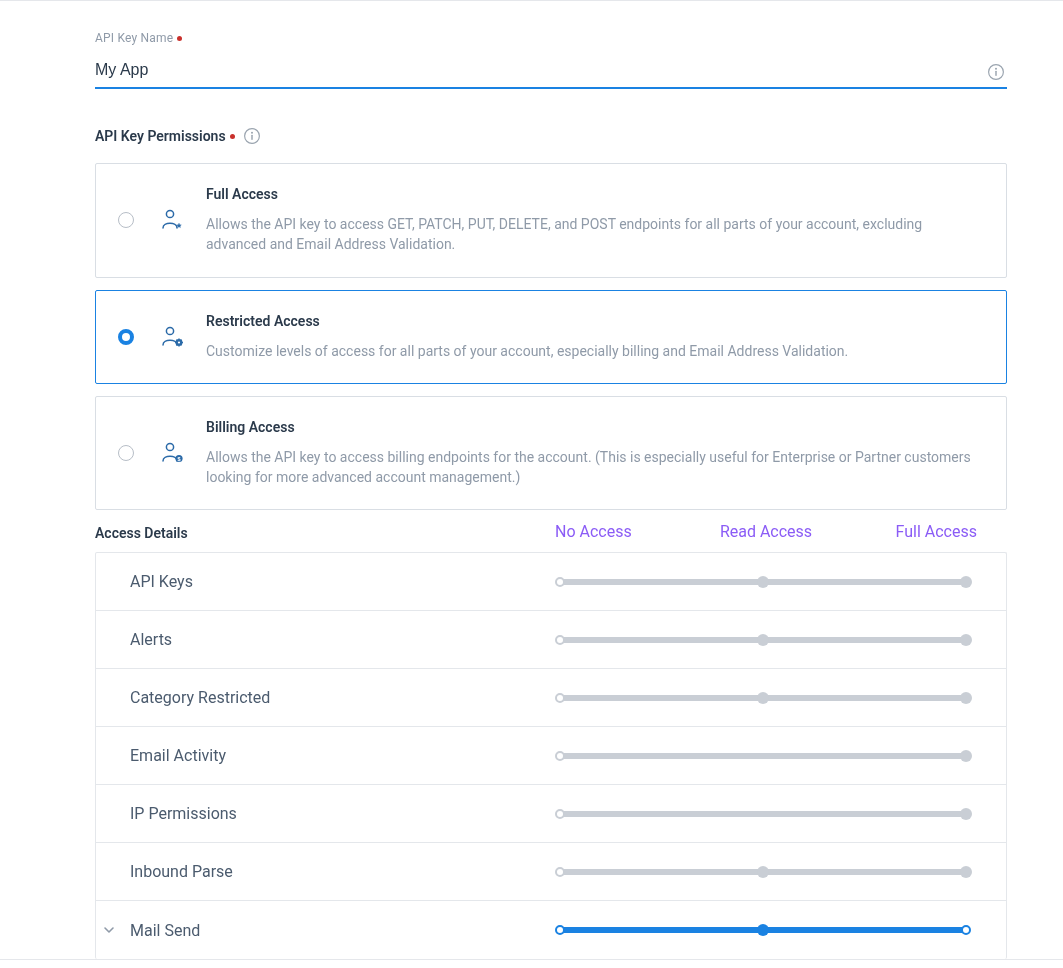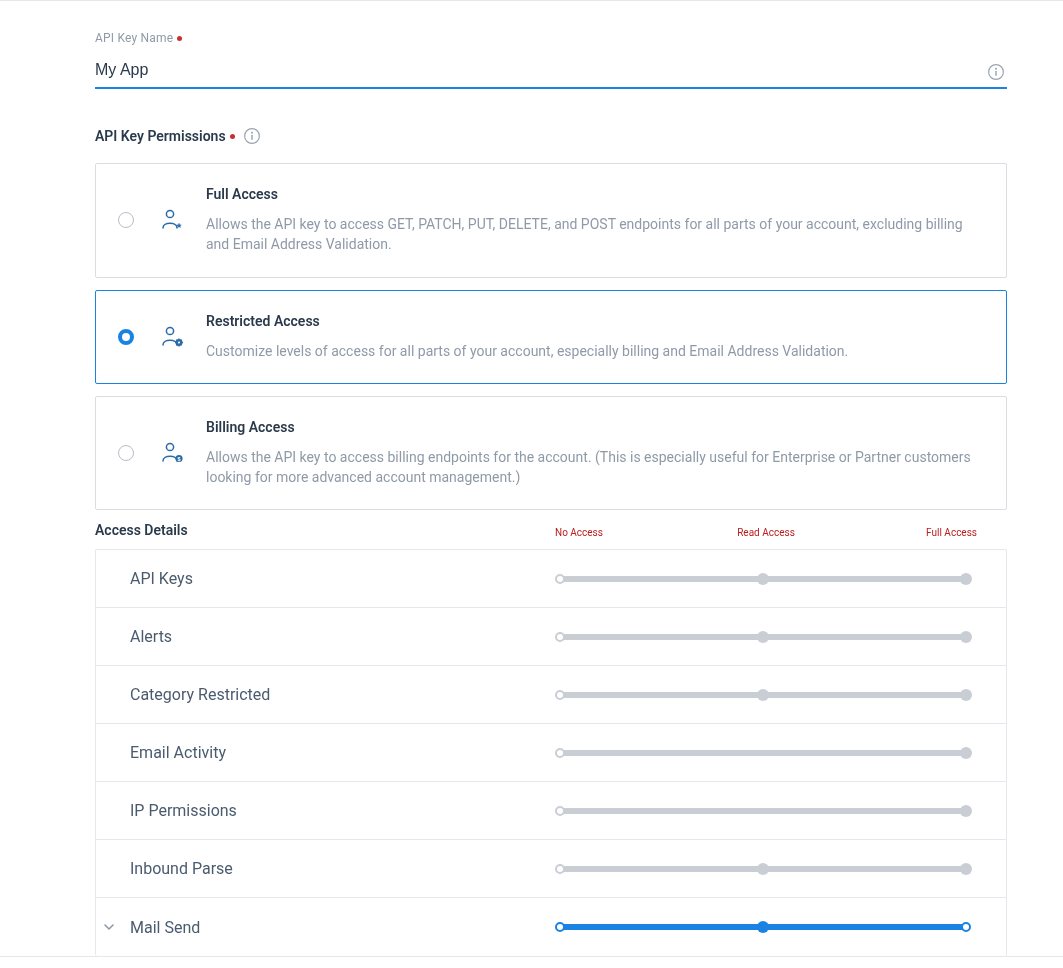--- a/index.html
+++ b/index.html
@@ -130,22 +130,22 @@
     color: #2b3a4b;
     flex: 0 0 460px;
   }
   .access-cols {
     flex: 1;
     display: flex;
     justify-content: space-between;
     padding: 0 30px 0 0;
   }
   .access-col {
-    font-size: 10px;
-    color: #b91c1c;
+    font-size: 16px;
+    color: #8b5cf6;
     width: 120px;
     text-align: center;
   }
   .access-col.left  { text-align: left; }
   .access-col.right { text-align: right; }
 
   .access-table {
     border: 1px solid #e4e7eb;
     border-bottom: none;
     border-radius: 2px;
@@ -254,21 +254,21 @@
     <span class="radio "></span>
     <span class="perm-icon">
             <svg width="26" height="24" viewBox="0 0 26 24">
     <circle cx="10" cy="6" r="3.6" fill="none" stroke="#2b6aa8" stroke-width="1.5"></circle>
     <path d="M3 20 C 3 13.5, 17 13.5, 17 20" fill="none" stroke="#2b6aa8" stroke-width="1.5" stroke-linecap="round"></path>
     <path d="M19 15.2 l0.7 1.5 1.6 0.2 -1.2 1.1 0.3 1.6 -1.4 -0.8 -1.4 0.8 0.3 -1.6 -1.2 -1.1 1.6 -0.2 z" fill="#2b6aa8" stroke="#2b6aa8" stroke-width="0.4"></path>
   </svg>
           </span>
     <div class="perm-body">
       <div class="perm-title">Full Access</div>
-      <div class="perm-desc">Allows the API key to access GET, PATCH, PUT, DELETE, and POST endpoints for all parts of your account, excluding billing and Email Address Validation.</div>
+      <div class="perm-desc">Allows the API key to access GET, PATCH, PUT, DELETE, and POST endpoints for all parts of your account, excluding advanced and Email Address Validation.</div>
     </div>
         </div>
         <div class="perm-card selected">
     <span class="radio on"></span>
     <span class="perm-icon">
             <svg width="26" height="24" viewBox="0 0 26 24">
     <circle cx="10" cy="6" r="3.6" fill="none" stroke="#2b6aa8" stroke-width="1.5"></circle>
     <path d="M3 20 C 3 13.5, 17 13.5, 17 20" fill="none" stroke="#2b6aa8" stroke-width="1.5" stroke-linecap="round"></path>
     <circle cx="19" cy="17.5" r="3.4" fill="#2b6aa8"></circle>
               <circle cx="19" cy="17.5" r="1.1" fill="#fff"></circle>

